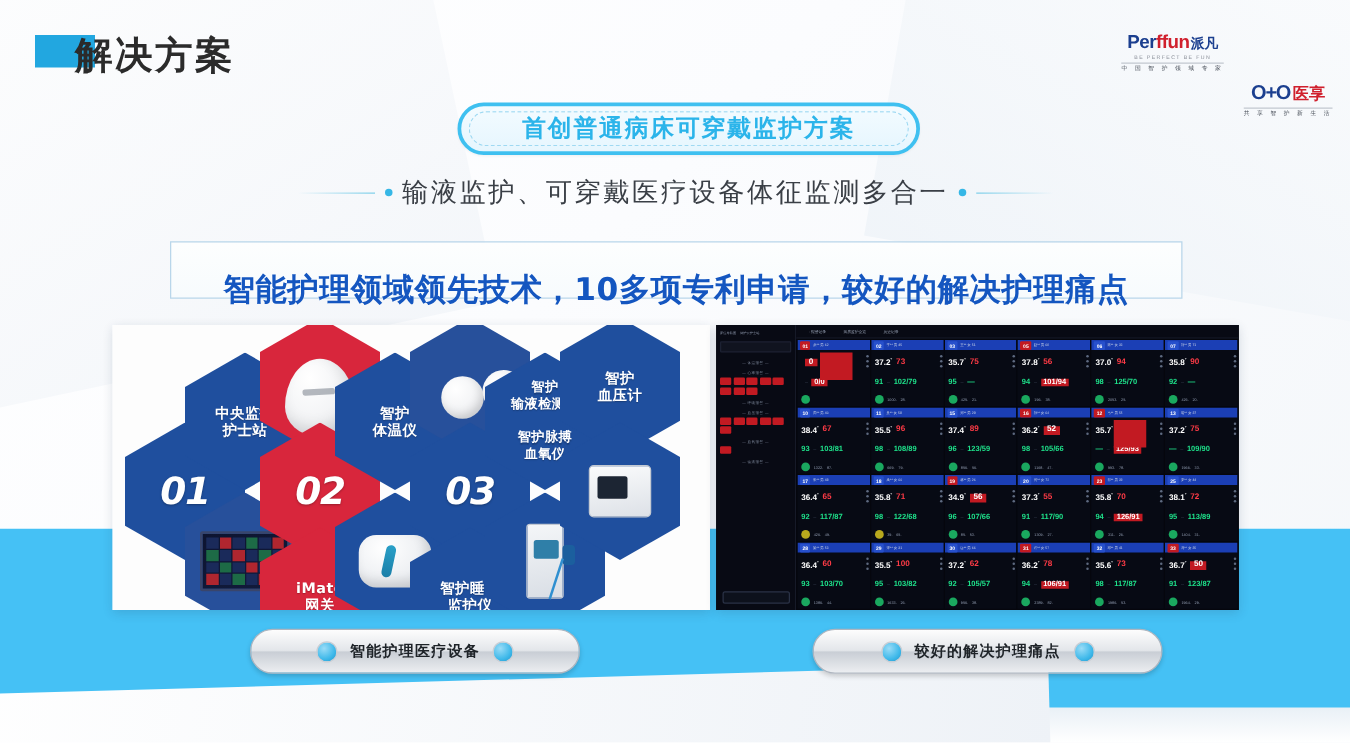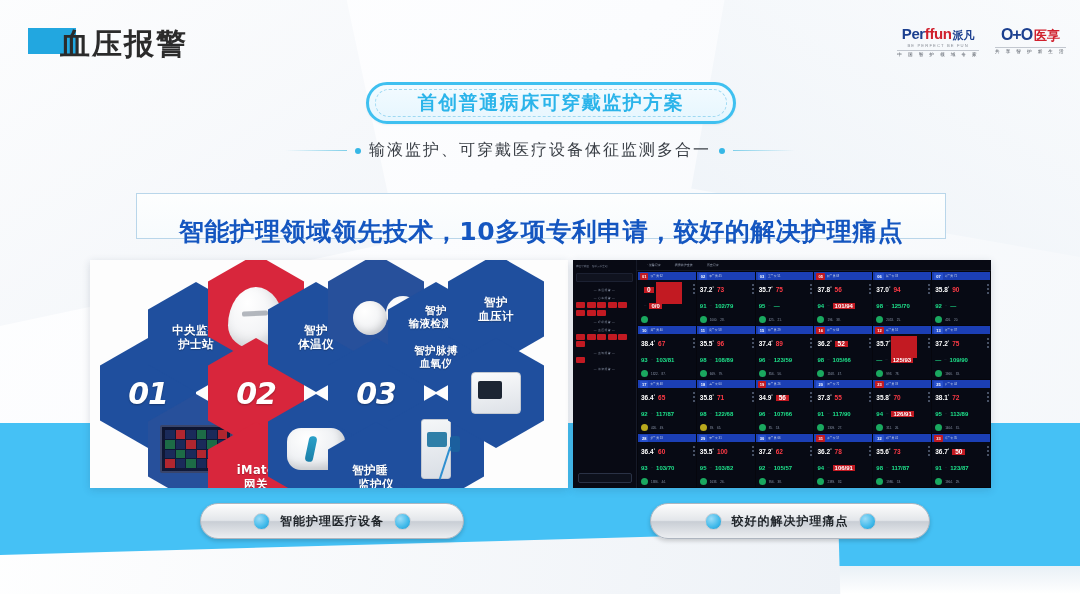--- a/index.html
+++ b/index.html
@@ -77,21 +77,21 @@
     font-size:4.2px; color:#8a8f98; letter-spacing:1.1px;
     margin-top:1px; white-space:nowrap;
   }
   .logo-rule{
     height:1px; background:#c2c7cf; margin:2px 0 1px;
   }
   .logo-sub2{
     font-size:4.6px; color:#444b55; letter-spacing:2.4px;
     white-space:nowrap;
   }
-  .oho-main{ font-size:16px; font-weight:bold; color:#1b3f8f; letter-spacing:-1px;}
+  .oho-main{ font-size:16px; font-weight:bold; color:#1b3f8f; letter-spacing:-1px;margin-top:40px;}
   .oho-main .oho-red{ color:#d0202d; font-size:13px; letter-spacing:0; padding-left:2px;}
 
   
   .pill-banner{
     position:absolute; left:366px; top:82px;
     width:370px; height:42px;
     border-radius:22px;
     border:3px solid #3fc0f0;
     background:linear-gradient(180deg,#f3fbff 0%,#e6f6fe 100%);
     display:flex; align-items:center; justify-content:center;
@@ -117,21 +117,21 @@
     width:62px; height:1px;
     background:linear-gradient(90deg,rgba(60,180,225,0) 0%,#7fcfe9 100%);
   }
   .subline .seg.r{
     background:linear-gradient(90deg,#7fcfe9 0%,rgba(60,180,225,0) 100%);
   }
   .subline .dot{
     width:6px; height:6px; border-radius:50%; background:#36b7e6;
   }
   .subline-text{
-    font-size:16px; color:#3a3f46; letter-spacing:2px;
+    font-size:21px; color:#3a3f46; letter-spacing:2px;
     font-family:"DejaVu Sans","Liberation Sans",sans-serif;
   }
 
   
   .headline-box{
     position:absolute; left:136px; top:193px;
     width:810px; height:46px;
     border:1px solid #b9d6ea;
     background:linear-gradient(180deg,#fdfefe 0%,#f7fbfd 100%);
     display:flex; align-items:center; justify-content:center;
@@ -357,21 +357,21 @@
 <div id="slide">
 
   <div class="bg-diag-1"></div>
   <div class="bg-diag-2"></div>
   <div class="bg-band"></div>
   <div class="bg-band-soft"></div>
   <div class="bg-foot-diag"></div>
 
   <div id="header">
     <div class="title-bar"></div>
-    <div class="title-text">血压报警</div>
+    <div class="title-text">解决方案</div>
 
     <div class="logos">
 
       <div class="logo-block">
         <div class="logo-main"><span class="p-blue">Per</span><span class="p-red">ffun</span><span class="p-cn">派凡</span></div>
         <div class="logo-sub">BE PERFECT  BE FUN</div>
         <div class="logo-rule"></div>
         <div class="logo-sub2">中 国 智 护 领 域 专 家</div>
       </div>
 

